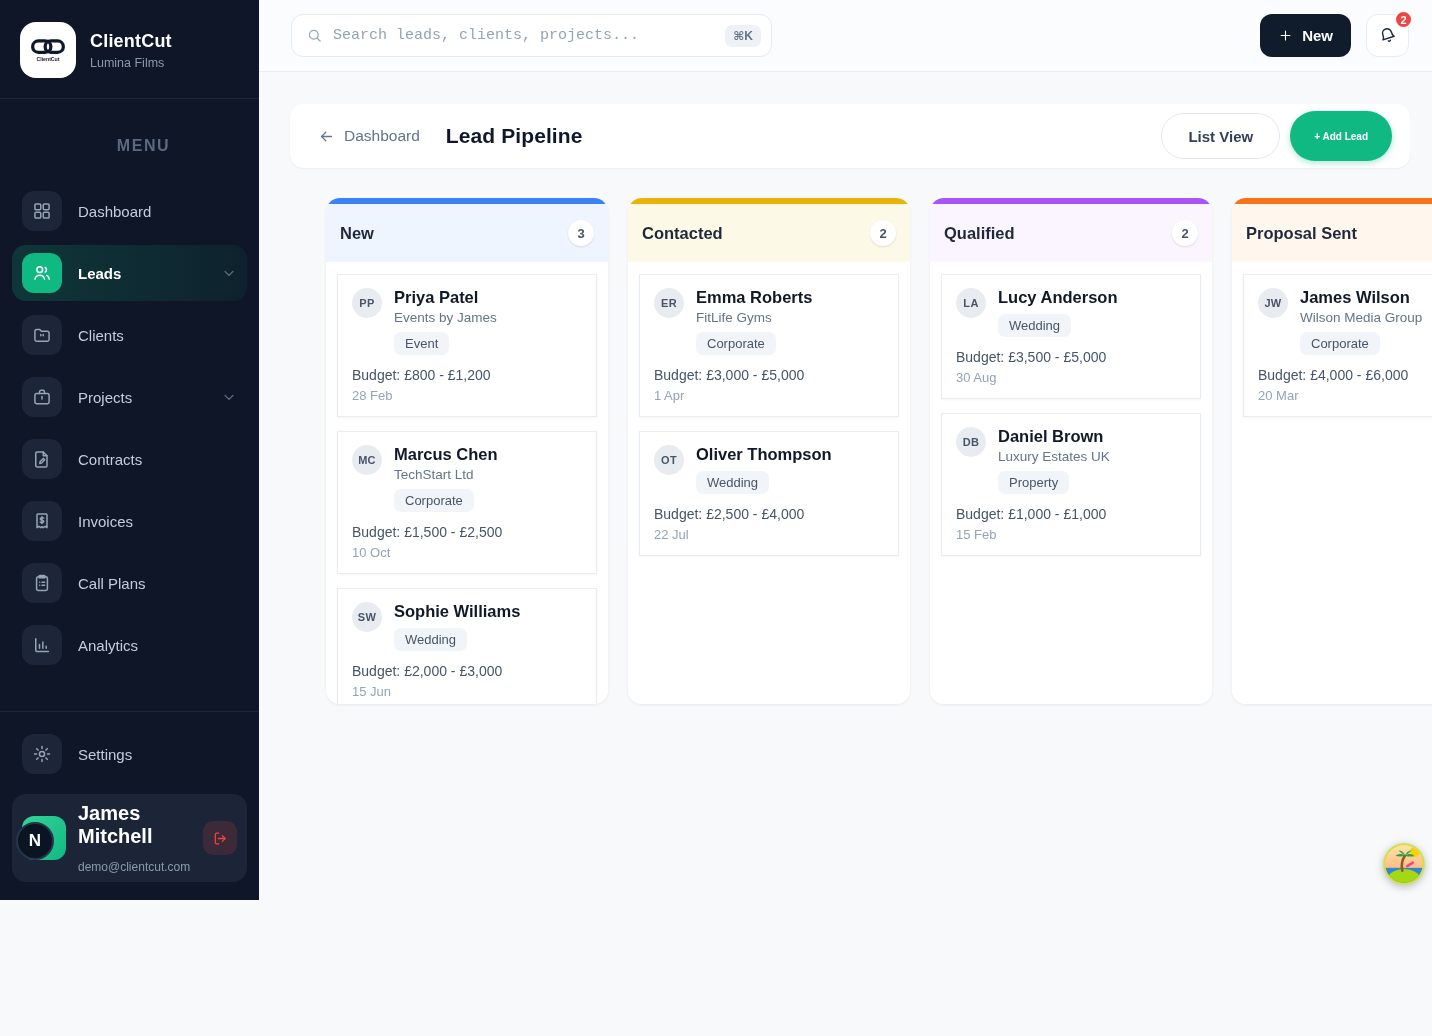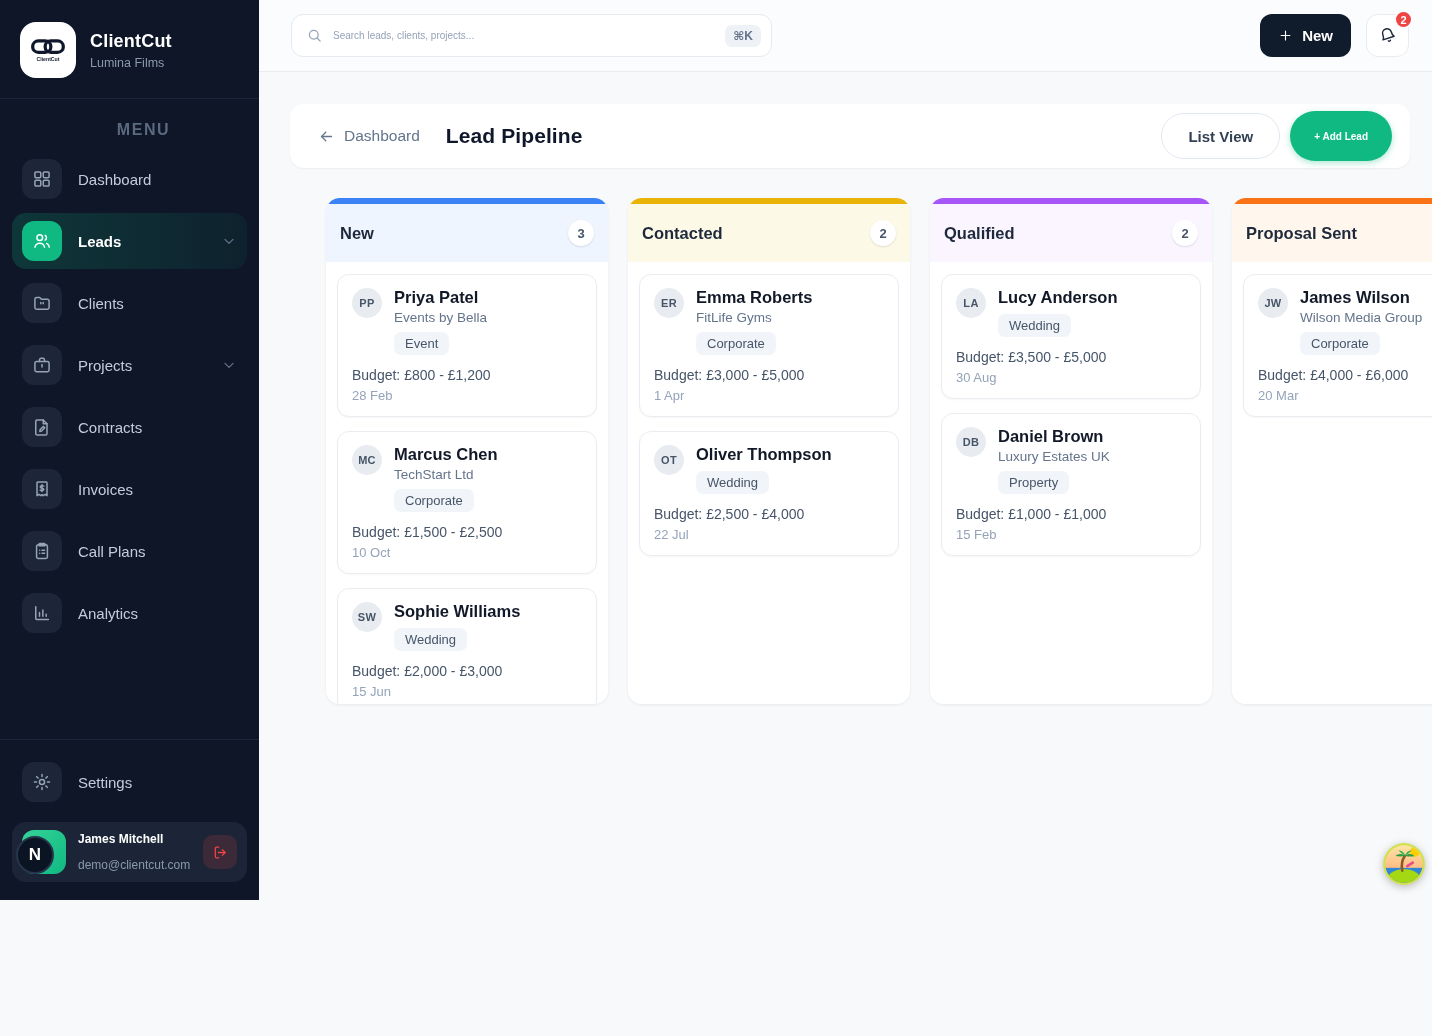--- a/index.html
+++ b/index.html
@@ -8,21 +8,21 @@
     font-family:"Liberation Sans","DejaVu Sans",sans-serif;
     background:#f7f9fb;
     color:#0f172a;
     position:relative;
   }
   svg { display:block; }
 
   
   .sidebar {
     position:absolute; left:0; top:0; width:259px; height:900px;
-    background:#0e1627; display:flex; flex-direction:column;
+    background:#0e1627; display:flex; flex-direction:column;gap:16px;
   }
   .brand {
     display:flex; align-items:center; gap:14px;
     padding:22px 20px 20px 20px;
     border-bottom:1px solid #1c2639;
   }
   .brand-logo {
     width:56px; height:56px; border-radius:16px; background:#ffffff;
     display:flex; align-items:center; justify-content:center; flex:none;
   }
@@ -74,21 +74,21 @@
     position:absolute; inset:0; border-radius:12px;
     background:linear-gradient(135deg,#34d399,#10b981);
   }
   .user-avatar .ov {
     position:absolute; left:-6px; top:6px; width:38px; height:38px; border-radius:50%;
     background:#0b1422; border:2px solid #27354c;
     display:flex; align-items:center; justify-content:center;
     color:#ffffff; font-size:17px; font-weight:700;
   }
   .user-meta { flex:1; min-width:0; }
-  .user-name { color:#ffffff; font-size:12px; font-weight:700; }
+  .user-name { color:#ffffff; font-size:20px; font-weight:700; }
   .user-email { color:#8b99ad; font-size:12px; margin-top:12px; }
   .logout-btn {
     width:34px; height:34px; border-radius:10px; background:rgba(239,68,68,.16);
     color:#ef4444; display:flex; align-items:center; justify-content:center;
     border:none; cursor:pointer; flex:none;
   }
   .logout-btn svg { width:17px; height:17px; }
 
   
   .topbar {
@@ -97,22 +97,22 @@
     display:flex; align-items:center; padding:0 23px 0 32px;
   }
   .search-box {
     width:481px; height:43px; background:#ffffff;
     border:1px solid #e5eaf0; border-radius:12px;
     display:flex; align-items:center; gap:10px; padding:0 10px 0 14px;
   }
   .search-box .s-icon { color:#94a3b8; }
   .search-box .s-icon svg { width:17px; height:17px; }
   .search-box input {
-    flex:1; border:none; outline:none; font-size:10px;
-    font-family:Liberation Sans, sans-serif; color:#15803d; background:transparent;
+    flex:1; border:none; outline:none; font-size:15px;
+    font-family:Liberation Mono, monospace; color:#15803d; background:transparent;
   }
   .search-box input::placeholder { color:#94a3b8; }
   .kbd {
     background:#eef2f6; border-radius:7px; padding:4px 8px;
     font-size:12px; color:#64748b; font-weight:600;
   }
   .topbar-right { margin-left:auto; display:flex; align-items:center; gap:15px; }
   .new-btn {
     height:43px; padding:0 18px; border:none; border-radius:12px;
     background:#101b2c; color:#ffffff; font-size:15px; font-weight:600;
@@ -182,21 +182,21 @@
     margin-left:auto; width:26px; height:26px; border-radius:50%;
     background:#ffffff; box-shadow:0 1px 2px rgba(16,24,40,.12);
     display:flex; align-items:center; justify-content:center;
     font-size:13px; font-weight:600; color:#475569;
   }
   .col-body {
     flex:1; background:#ffffff; padding:12px 11px;
     display:flex; flex-direction:column; gap:14px;
   }
   .card {
-    background:#ffffff; border:1px solid #e9edf2; border-radius:12px;
+    background:#ffffff; border:1px solid #e9edf2; border-radius:0;
     padding:13px 14px; box-shadow:0 1px 2px rgba(16,24,40,.04); cursor:pointer;
   }
   .card-top { display:flex; gap:12px; }
   .avatar {
     width:30px; height:30px; border-radius:50%; background:#e8ecf1; flex:none;
     display:flex; align-items:center; justify-content:center;
     font-size:11px; font-weight:600; color:#475569; letter-spacing:.3px;
   }
   .card-info { min-width:0; }
   .lead-name { font-size:16.5px; font-weight:700; color:#111827; white-space:nowrap; }
@@ -439,21 +439,21 @@
     <header class="col-head" style="background: rgb(238, 245, 255);">
       <h3 class="col-title">New</h3>
       <span class="col-count">3</span>
     </header>
     <div class="col-body">
   <article class="card">
     <div class="card-top">
       <span class="avatar">PP</span>
       <div class="card-info">
         <div class="lead-name">Priya Patel</div>
-        <div class="lead-company">Events by Bella</div>
+        <div class="lead-company">Events by James</div>
         <span class="lead-tag">Event</span>
       </div>
     </div>
     <div class="lead-budget">Budget: £800 - £1,200</div>
     <div class="lead-date">28 Feb</div>
   </article>
 
   <article class="card">
     <div class="card-top">
       <span class="avatar">MC</span>

